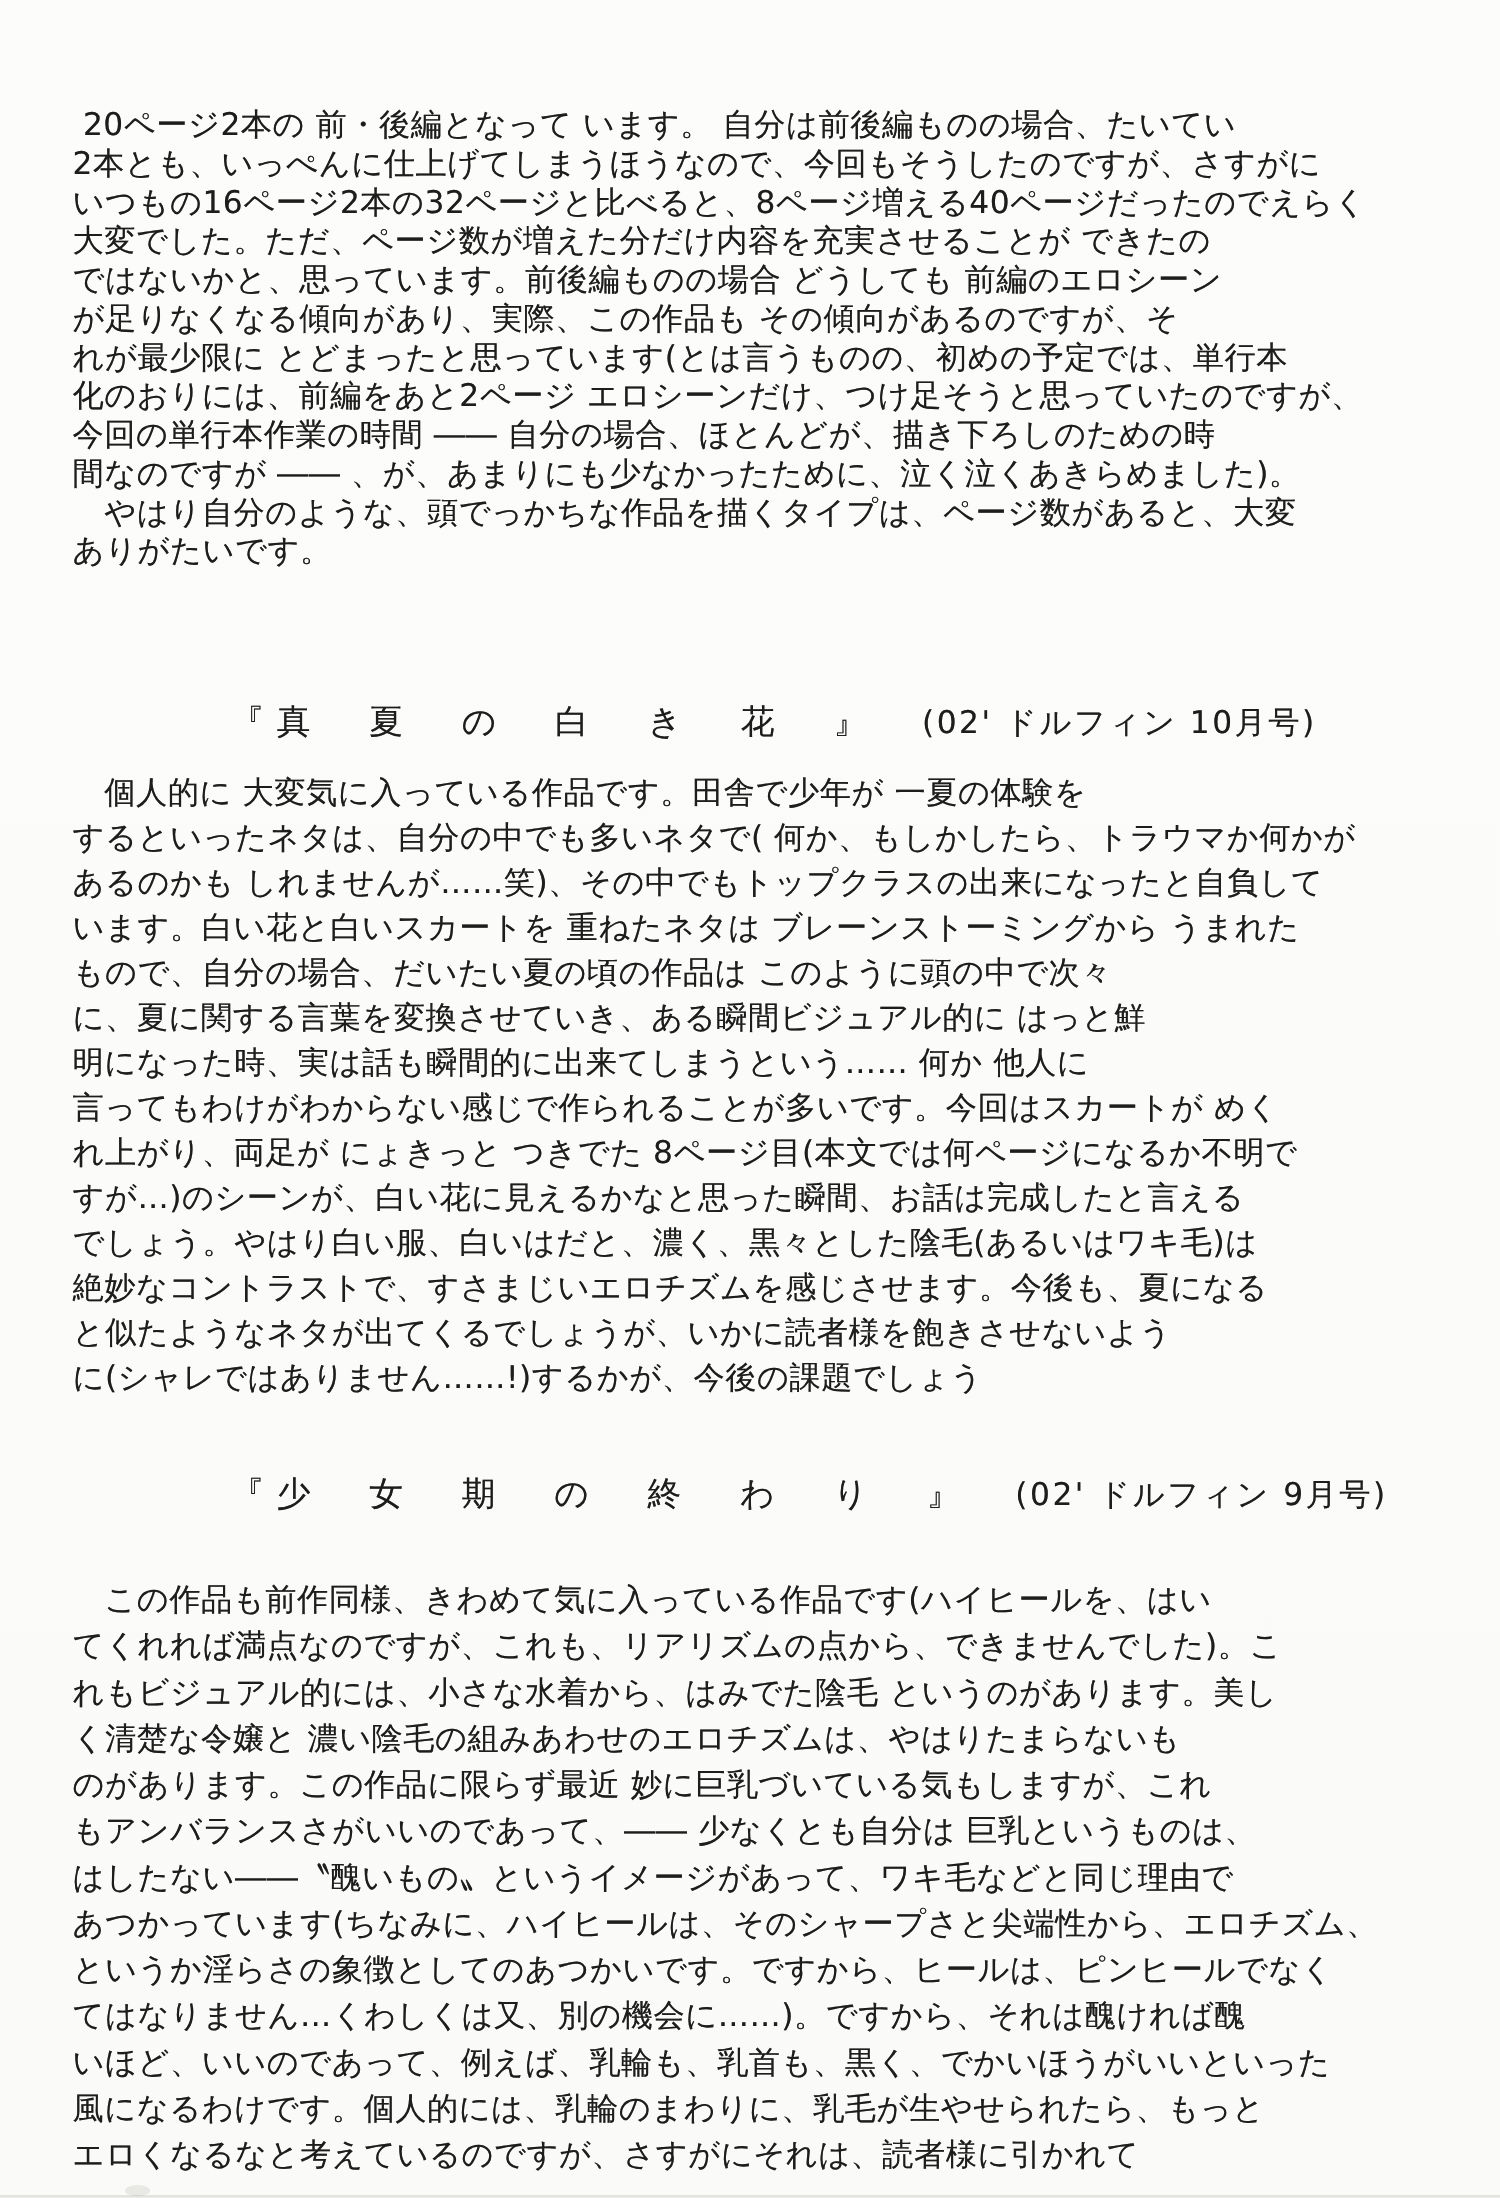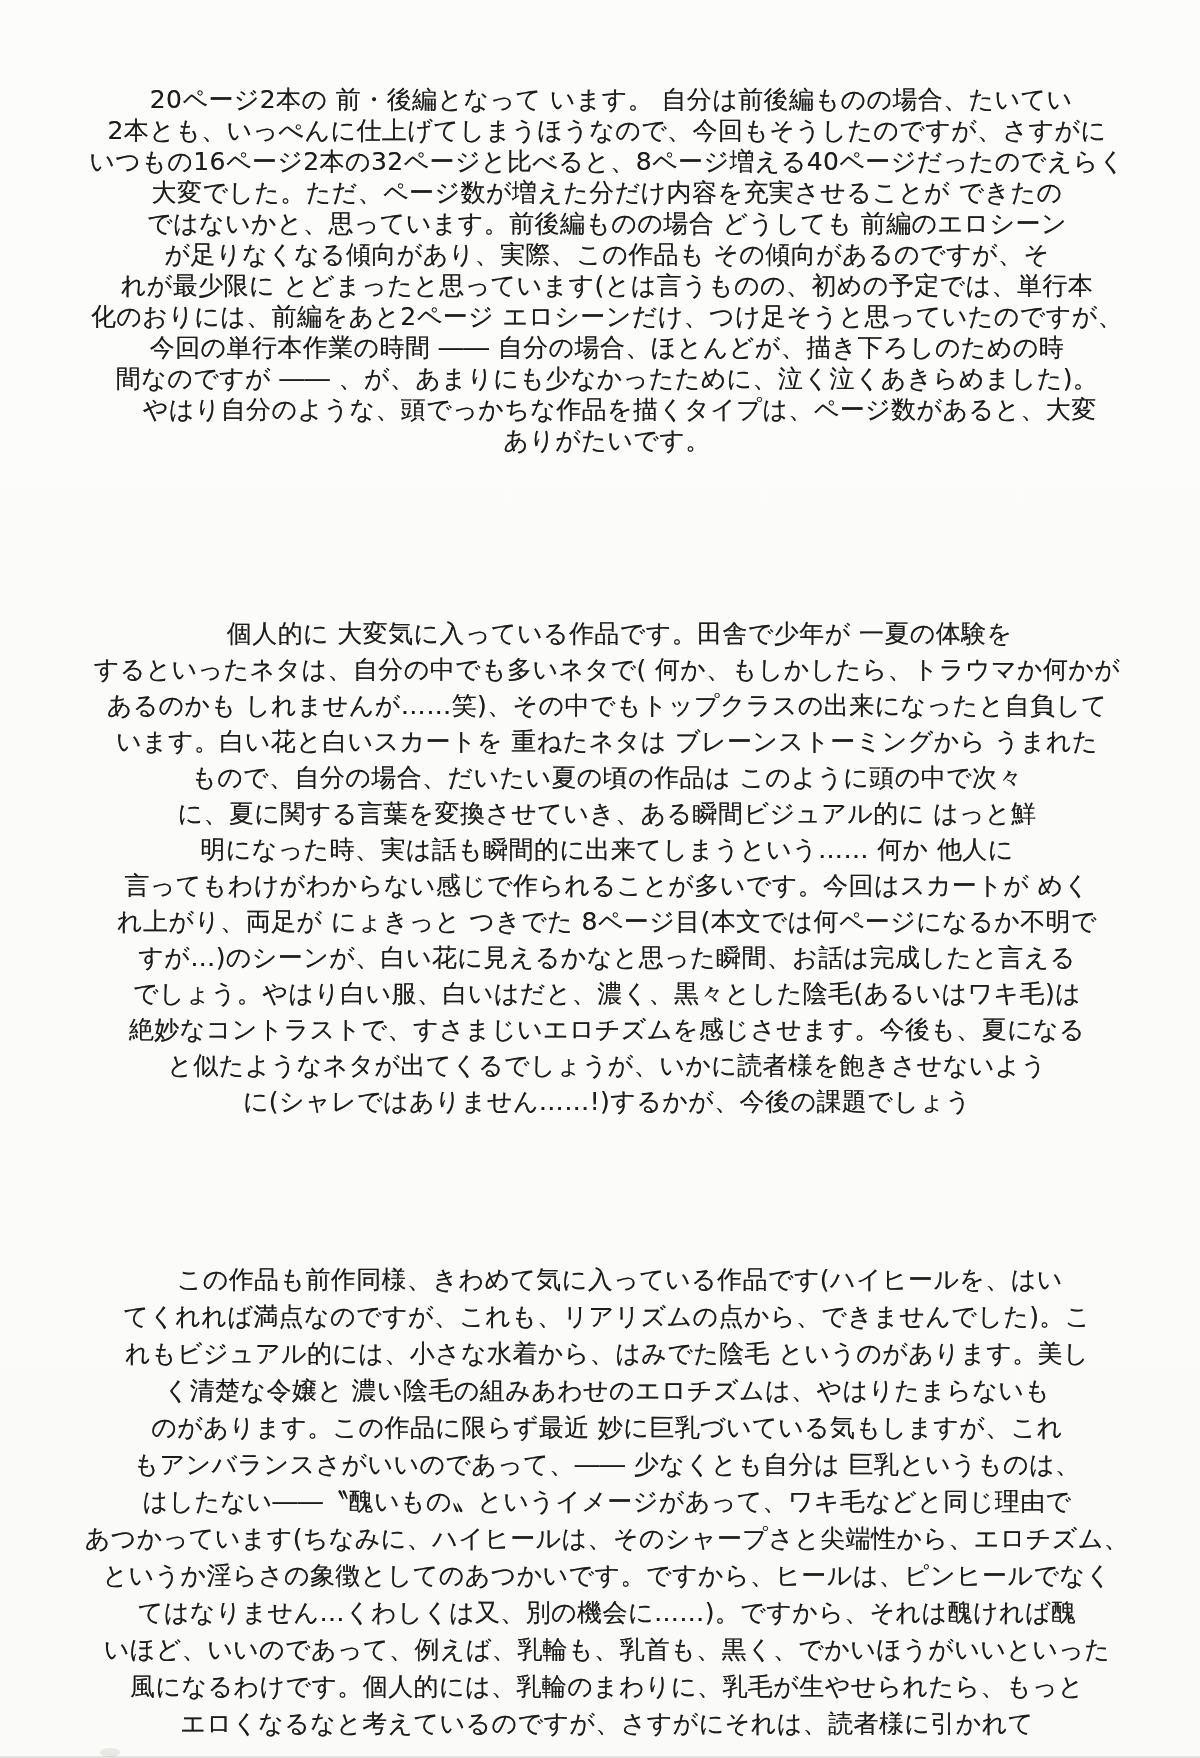--- a/index.html
+++ b/index.html
@@ -9,21 +9,20 @@
   }
   .page {
     position: relative;
     width: 1200px;
     height: 1758px;
     margin: 0 auto;
     background: linear-gradient(180deg, #fcfcfb 0%, #fbfbfa 55%, #fafaf8 100%);
     overflow: hidden;
     font-family: "DejaVu Sans", sans-serif;
     color: #1d1d1d;
-    text-align: center;
   }
   .para {
     position: absolute;
     left: 58px;
     width: 1098px;
     font-size: 25px;
     white-space: pre;
     letter-spacing: 0.4px;
     text-shadow: 0 0 0.5px rgba(20,20,20,0.55);
   }
@@ -66,21 +65,27 @@
     background: rgba(120,120,115,0.18);
   }
 </style>
 </head>
 <body>
 
 <div class="page">
 
   <div class="para intro"><div class="text-line"> 20ページ2本の 前・後編となって います。 自分は前後編ものの場合、たいてい</div><div class="text-line">2本とも、いっぺんに仕上げてしまうほうなので、今回もそうしたのですが、さすがに</div><div class="text-line">いつもの16ページ2本の32ページと比べると、8ページ増える40ページだったのでえらく</div><div class="text-line">大変でした。ただ、ページ数が増えた分だけ内容を充実させることが できたの</div><div class="text-line">ではないかと、思っています。前後編ものの場合 どうしても 前編のエロシーン</div><div class="text-line">が足りなくなる傾向があり、実際、この作品も その傾向があるのですが、そ</div><div class="text-line">れが最少限に とどまったと思っています(とは言うものの、初めの予定では、単行本</div><div class="text-line">化のおりには、前編をあと2ページ エロシーンだけ、つけ足そうと思っていたのですが、</div><div class="text-line">今回の単行本作業の時間 ―― 自分の場合、ほとんどが、描き下ろしのための時</div><div class="text-line">間なのですが ―― 、が、あまりにも少なかったために、泣く泣くあきらめました)。</div><div class="text-line">　やはり自分のような、頭でっかちな作品を描くタイプは、ページ数があると、大変</div><div class="text-line">ありがたいです。</div></div>
 
+  <div class="section-title title1">
+    <span class="title-main">『真　夏　の　白　き　花　』</span><span class="title-note">(02' ドルフィン 10月号)</span>
+  </div>
 
   <div class="para sec1-body"><div class="text-line">　個人的に 大変気に入っている作品です。田舎で少年が 一夏の体験を</div><div class="text-line">するといったネタは、自分の中でも多いネタで( 何か、もしかしたら、トラウマか何かが</div><div class="text-line">あるのかも しれませんが……笑)、その中でもトップクラスの出来になったと自負して</div><div class="text-line">います。白い花と白いスカートを 重ねたネタは ブレーンストーミングから うまれた</div><div class="text-line">もので、自分の場合、だいたい夏の頃の作品は このように頭の中で次々</div><div class="text-line">に、夏に関する言葉を変換させていき、ある瞬間ビジュアル的に はっと鮮</div><div class="text-line">明になった時、実は話も瞬間的に出来てしまうという…… 何か 他人に</div><div class="text-line">言ってもわけがわからない感じで作られることが多いです。今回はスカートが めく</div><div class="text-line">れ上がり、両足が にょきっと つきでた 8ページ目(本文では何ページになるか不明で</div><div class="text-line">すが…)のシーンが、白い花に見えるかなと思った瞬間、お話は完成したと言える</div><div class="text-line">でしょう。やはり白い服、白いはだと、濃く、黒々とした陰毛(あるいはワキ毛)は</div><div class="text-line">絶妙なコントラストで、すさまじいエロチズムを感じさせます。今後も、夏になる</div><div class="text-line">と似たようなネタが出てくるでしょうが、いかに読者様を飽きさせないよう</div><div class="text-line">に(シャレではありません……!)するかが、今後の課題でしょう</div></div>
 
+  <div class="section-title title2">
+    <span class="title-main">『少　女　期　の　終　わ　り　』</span><span class="title-note">(02' ドルフィン 9月号)</span>
+  </div>
 
   <div class="para sec2-body"><div class="text-line">　この作品も前作同様、きわめて気に入っている作品です(ハイヒールを、はい</div><div class="text-line">てくれれば満点なのですが、これも、リアリズムの点から、できませんでした)。こ</div><div class="text-line">れもビジュアル的には、小さな水着から、はみでた陰毛 というのがあります。美し</div><div class="text-line">く清楚な令嬢と 濃い陰毛の組みあわせのエロチズムは、やはりたまらないも</div><div class="text-line">のがあります。この作品に限らず最近 妙に巨乳づいている気もしますが、これ</div><div class="text-line">もアンバランスさがいいのであって、―― 少なくとも自分は 巨乳というものは、</div><div class="text-line">はしたない――〝醜いもの〟というイメージがあって、ワキ毛などと同じ理由で</div><div class="text-line">あつかっています(ちなみに、ハイヒールは、そのシャープさと尖端性から、エロチズム、</div><div class="text-line">というか淫らさの象徴としてのあつかいです。ですから、ヒールは、ピンヒールでなく</div><div class="text-line">てはなりません…くわしくは又、別の機会に……)。ですから、それは醜ければ醜</div><div class="text-line">いほど、いいのであって、例えば、乳輪も、乳首も、黒く、でかいほうがいいといった</div><div class="text-line">風になるわけです。個人的には、乳輪のまわりに、乳毛が生やせられたら、もっと</div><div class="text-line">エロくなるなと考えているのですが、さすがにそれは、読者様に引かれて</div></div>
 
   <div class="scan-smudge"></div>
   <div class="scan-edge-bottom"></div>
 </div>
 
 </body></html>

